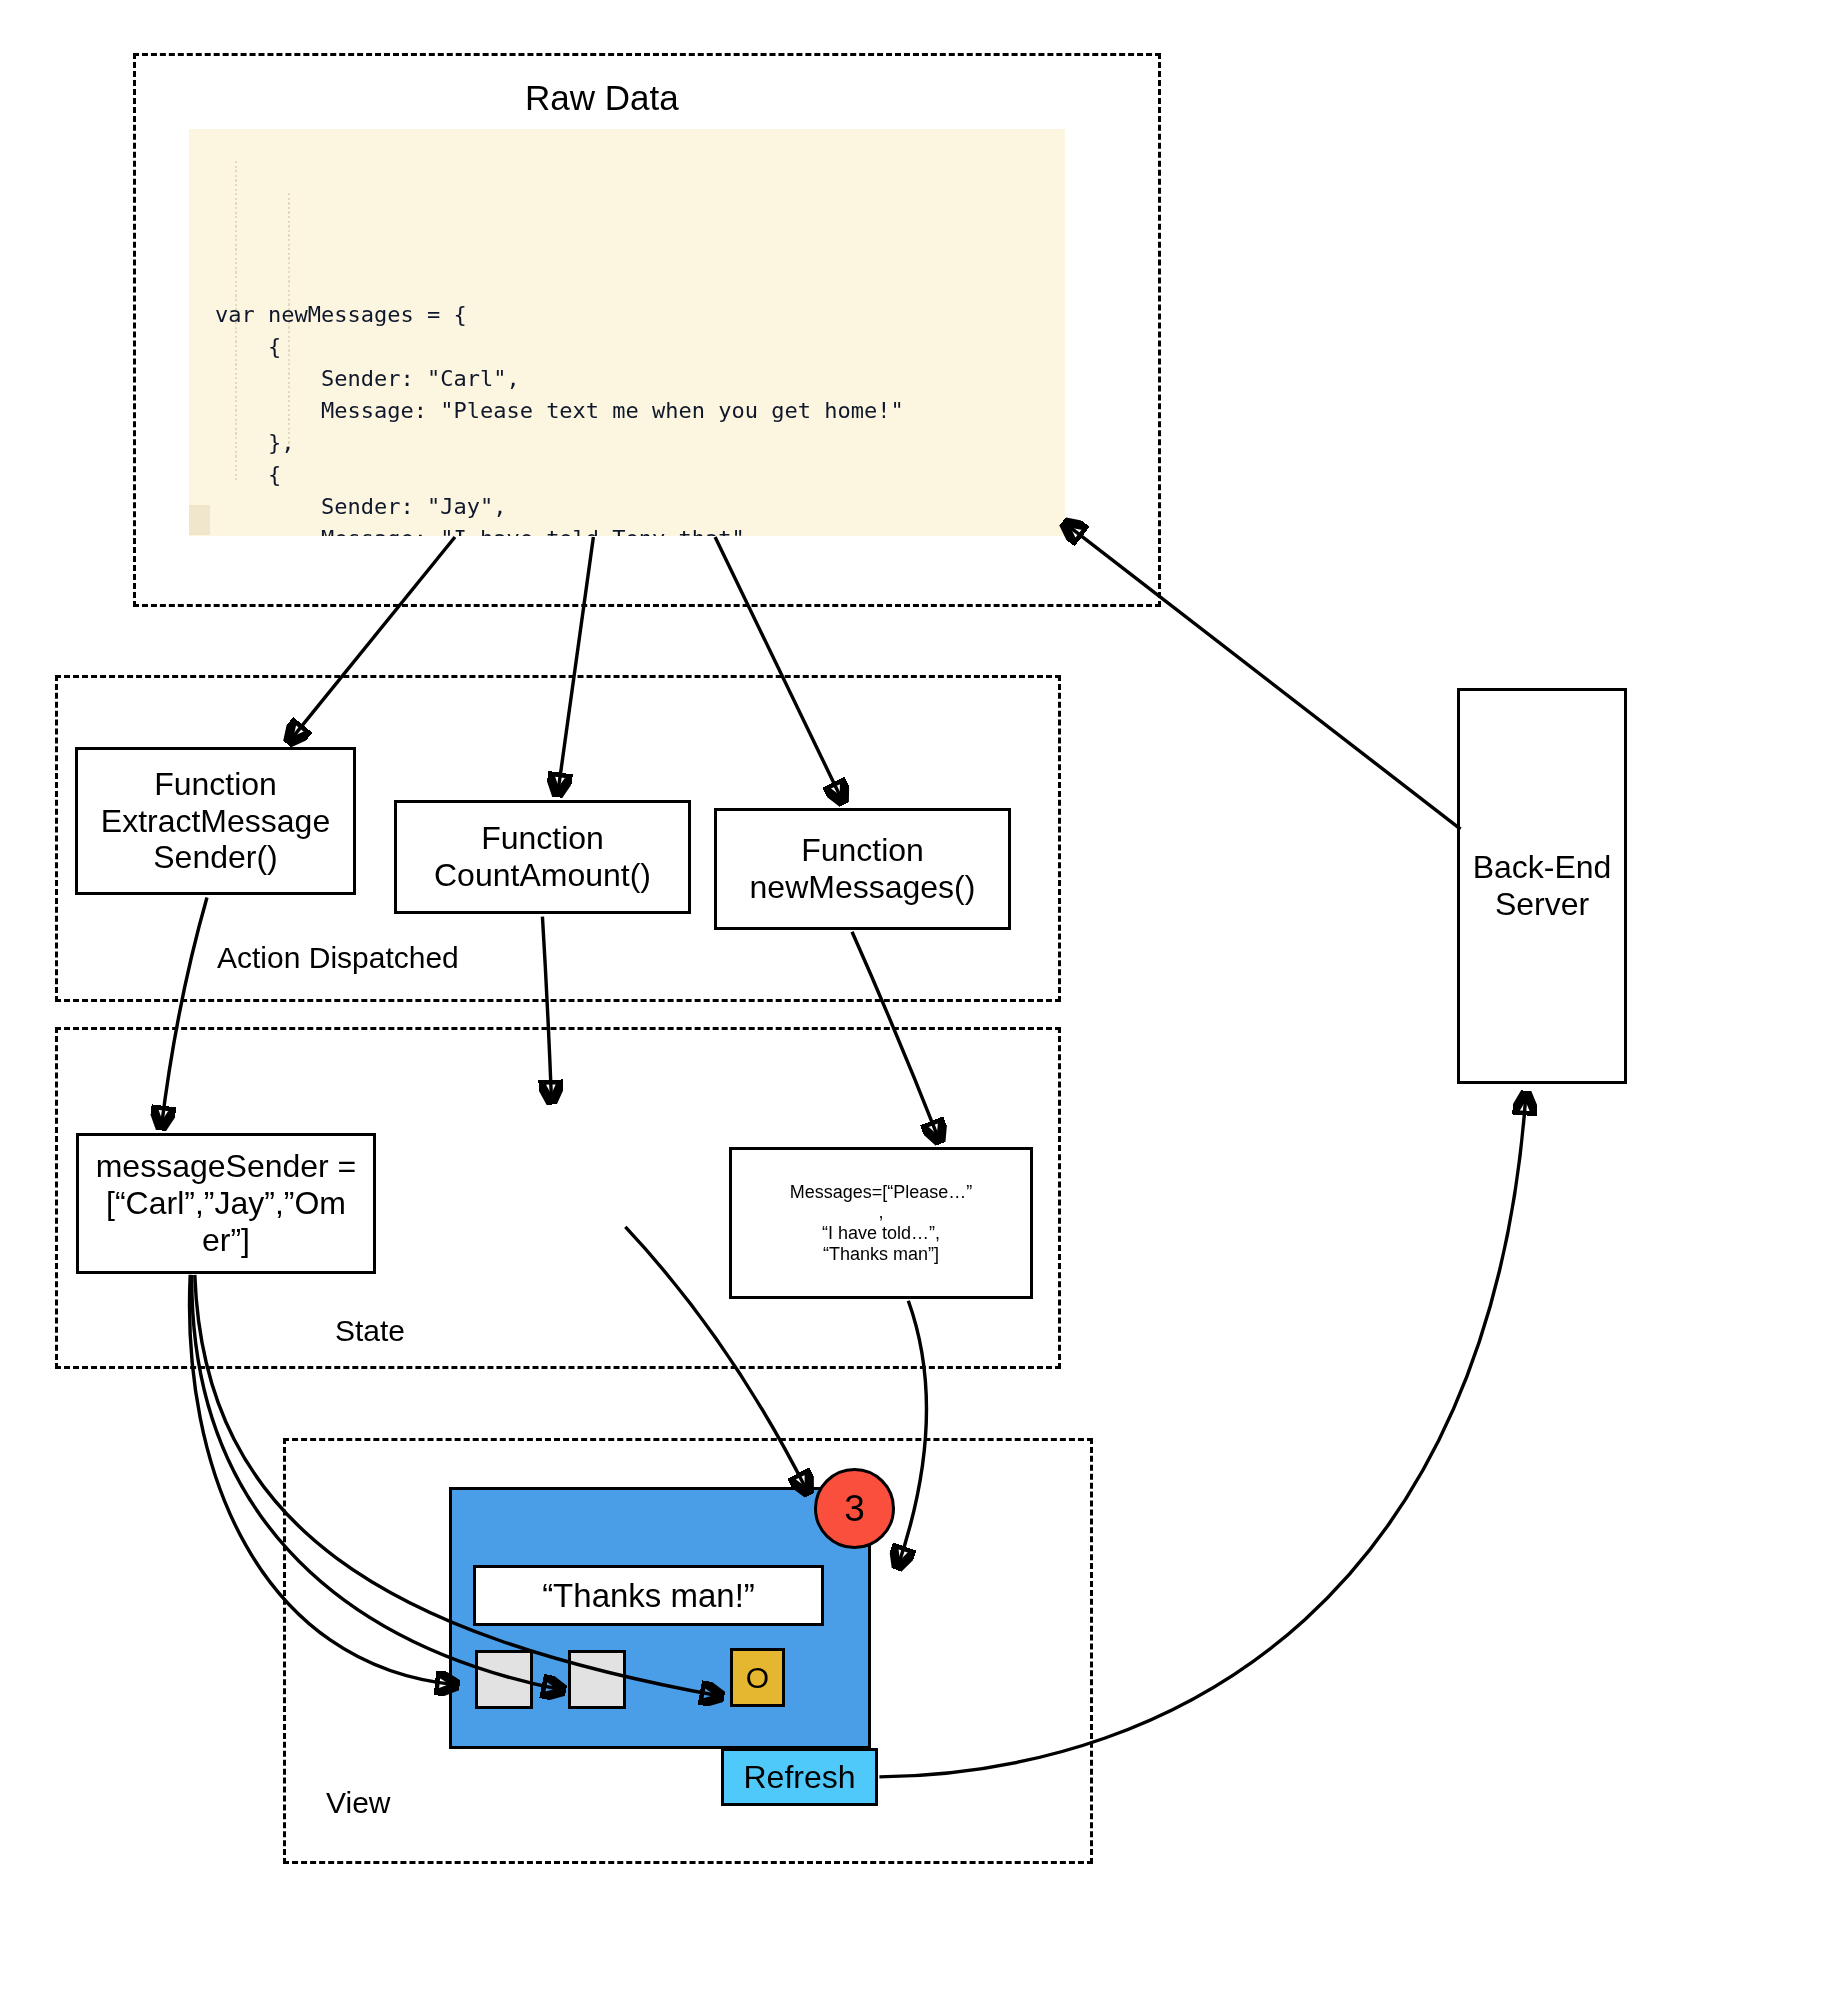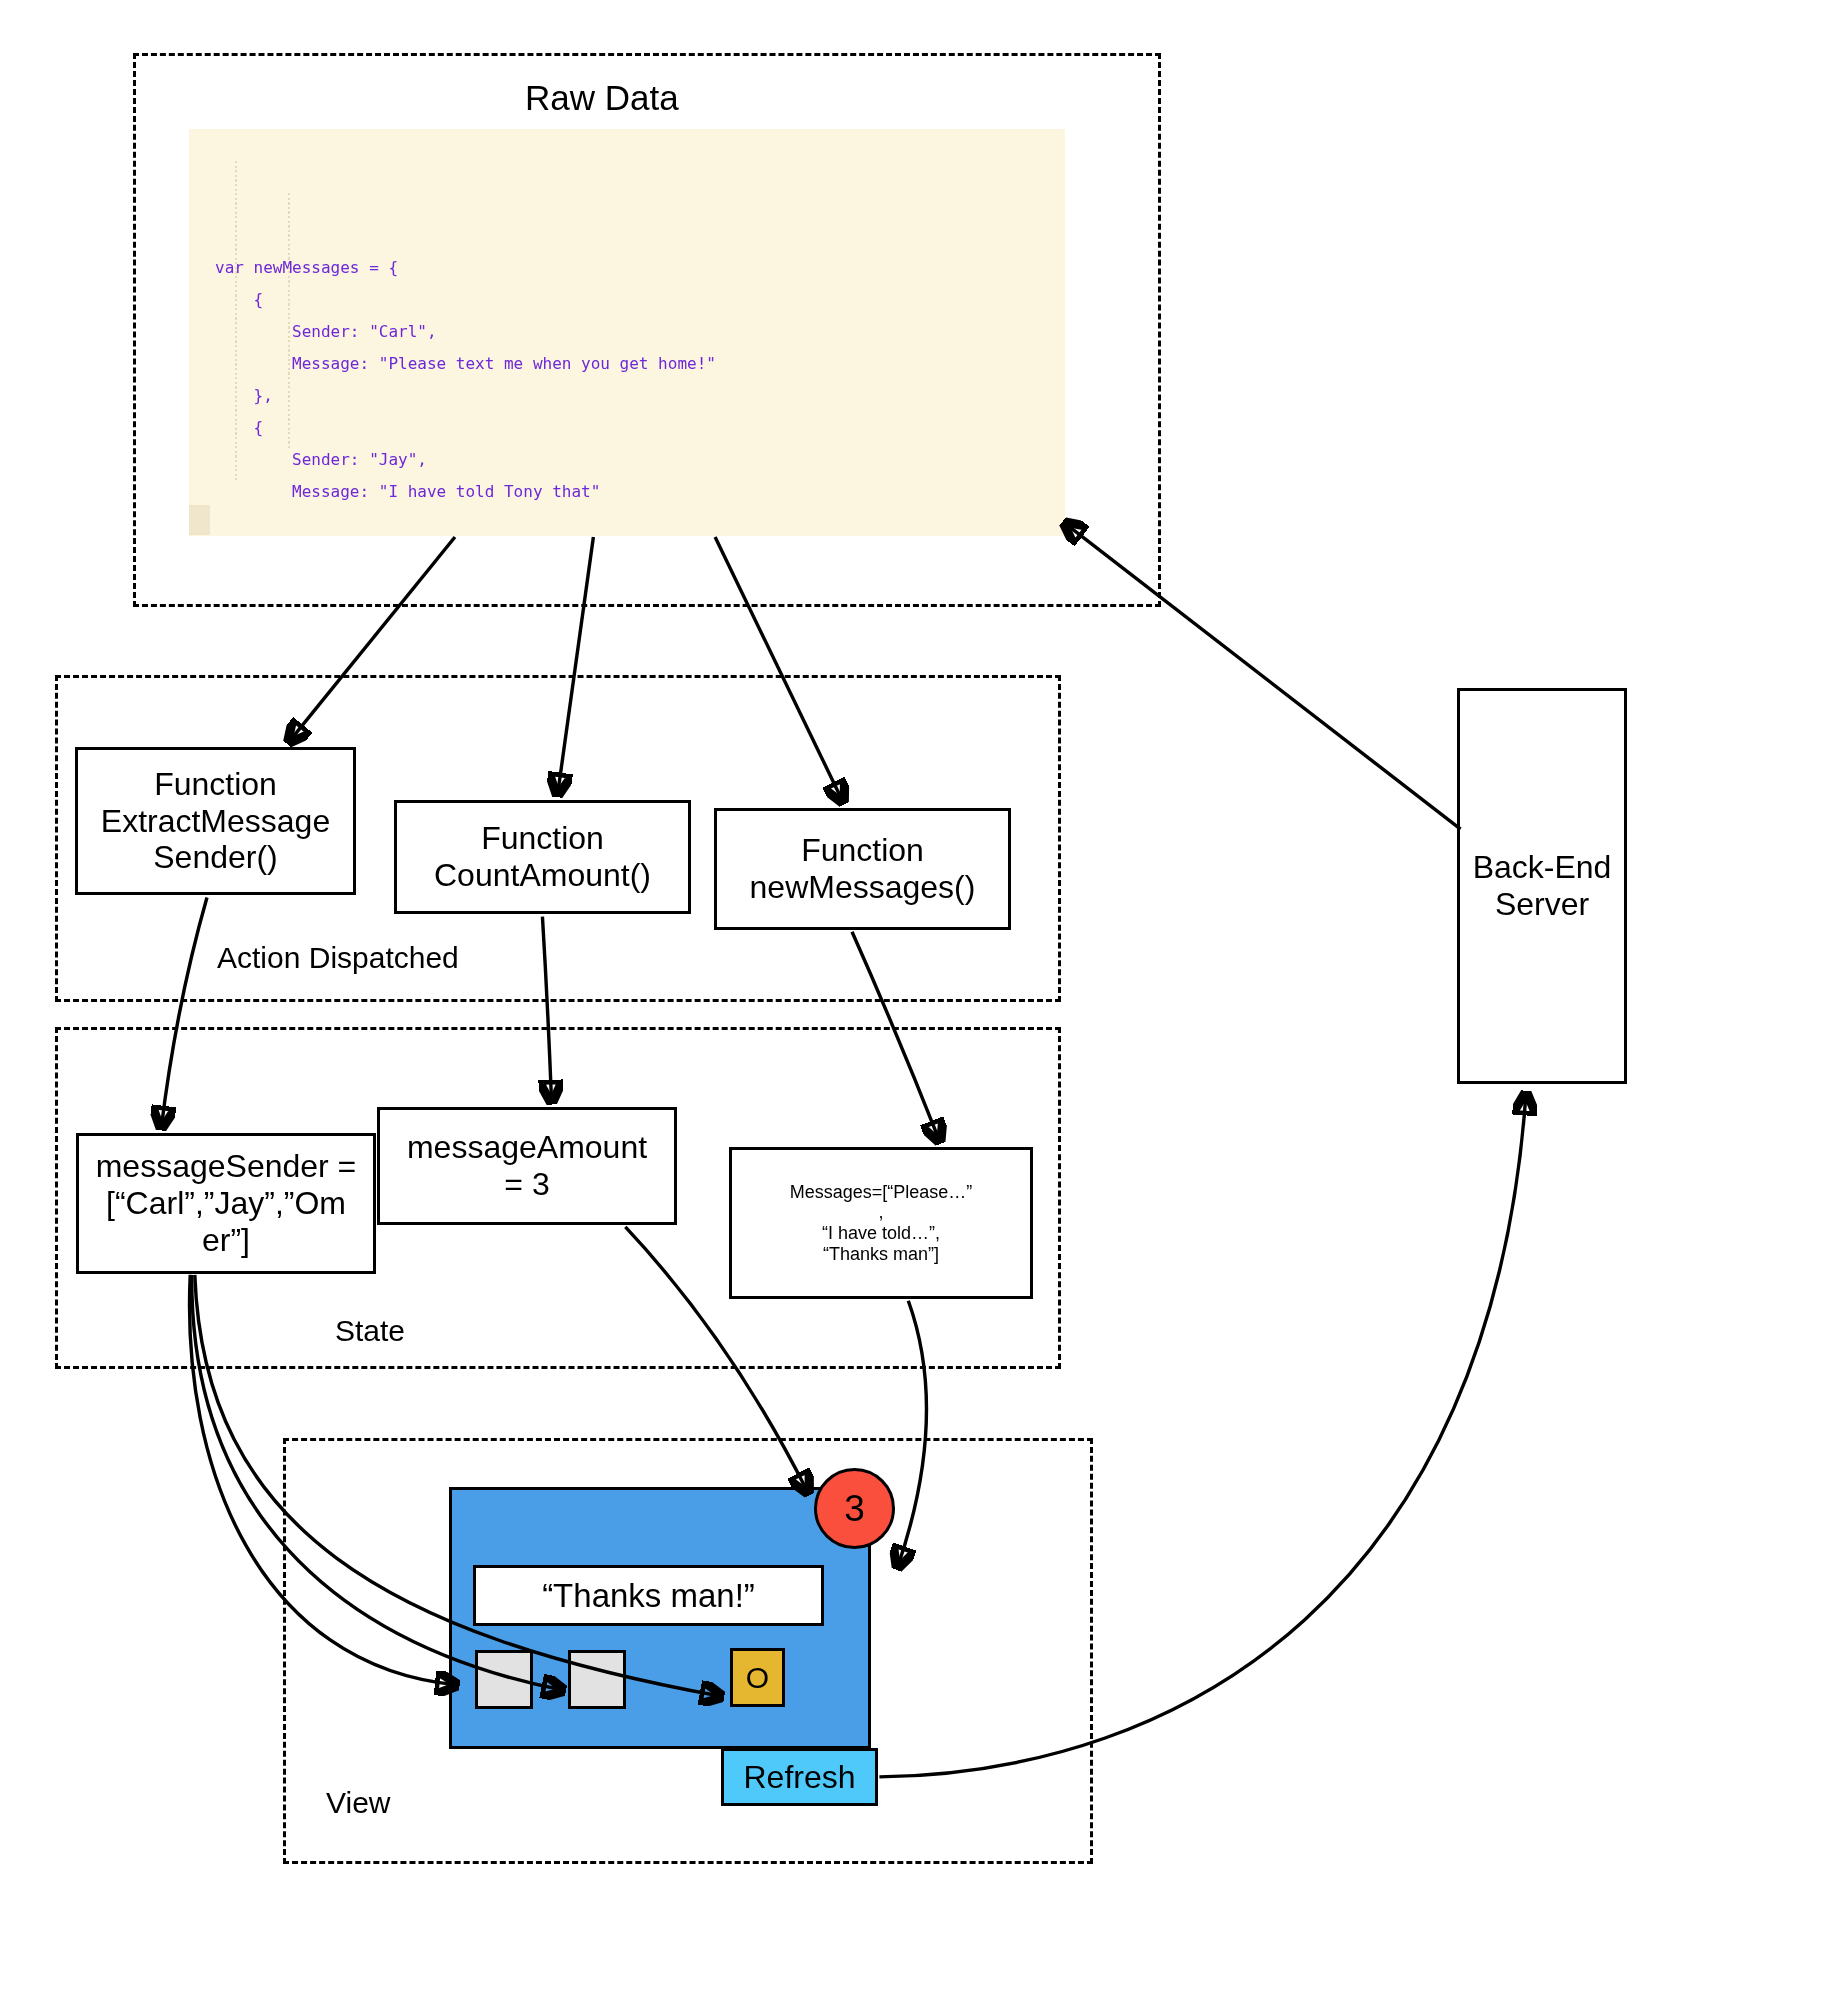--- a/index.html
+++ b/index.html
@@ -4,22 +4,22 @@
 <style>
   html,body{margin:0;padding:0;background:#ffffff;}
   body{width:1844px;height:2015px;position:relative;overflow:hidden;
        font-family:"Liberation Sans", sans-serif;color:#000;}
   #stage{position:absolute;left:0;top:0;width:1844px;height:2015px;}
 
   .dashed-group{position:absolute;border:3px dashed #000;box-sizing:border-box;background:transparent;}
   .group-label{position:absolute;font-size:30px;line-height:1;color:#000;white-space:nowrap;}
 
   .code-block{position:absolute;background:#FCF5E0;box-sizing:border-box;
-              font-family:"DejaVu Sans Mono", monospace;font-size:16px;line-height:1.45;
-              color:#6d28d9;padding:10.6px 0 7.6px 0;white-space:pre;overflow:hidden;}
+              font-family:"DejaVu Sans Mono", monospace;font-size:22px;line-height:1.45;
+              color:#0f172a;padding:10.6px 0 7.6px 0;white-space:pre;overflow:hidden;}
   .code-line{position:relative;padding-left:26px;height:32px;}
   .guide{position:absolute;top:0;width:1.5px;height:100%;
          background:repeating-linear-gradient(to bottom,#E2D9BE 0 2.3px,transparent 2.3px 4.6px);}
   .cursor-hl{position:absolute;left:0;width:21px;height:30px;background:#EFE6CC;}
 
   .node{position:absolute;border:3px solid #000;background:#fff;box-sizing:border-box;
         display:flex;align-items:center;justify-content:center;text-align:center;
         font-size:32px;line-height:1.15;padding:3px 6px;}
   .node.small{font-size:18px;}
 
@@ -77,24 +77,20 @@
     <span>Function</span>
     <span>newMessages()</span>
   </div>
 
   <div class="node" style="left:76px;top:1133px;width:300px;height:141px;flex-direction:column;">
     <span>messageSender =</span>
     <span>[“Carl”,”Jay”,”Om</span>
     <span>er”]</span>
   </div>
 
-  <div class="node" style="left:377px;top:1107px;width:300px;height:118px;flex-direction:column;">
-    <span>messageAmount</span>
-    <span>= 3</span>
-  </div>
 
   <div class="node small" style="left:729px;top:1147px;width:304px;height:152px;flex-direction:column;">
     <span>Messages=[“Please…”</span>
     <span>,</span>
     <span>“I have told…”,</span>
     <span>“Thanks man”]</span>
   </div>
 
   <div class="node" style="left:1457px;top:688px;width:170px;height:396px;flex-direction:column;">
     <span>Back-End</span>

